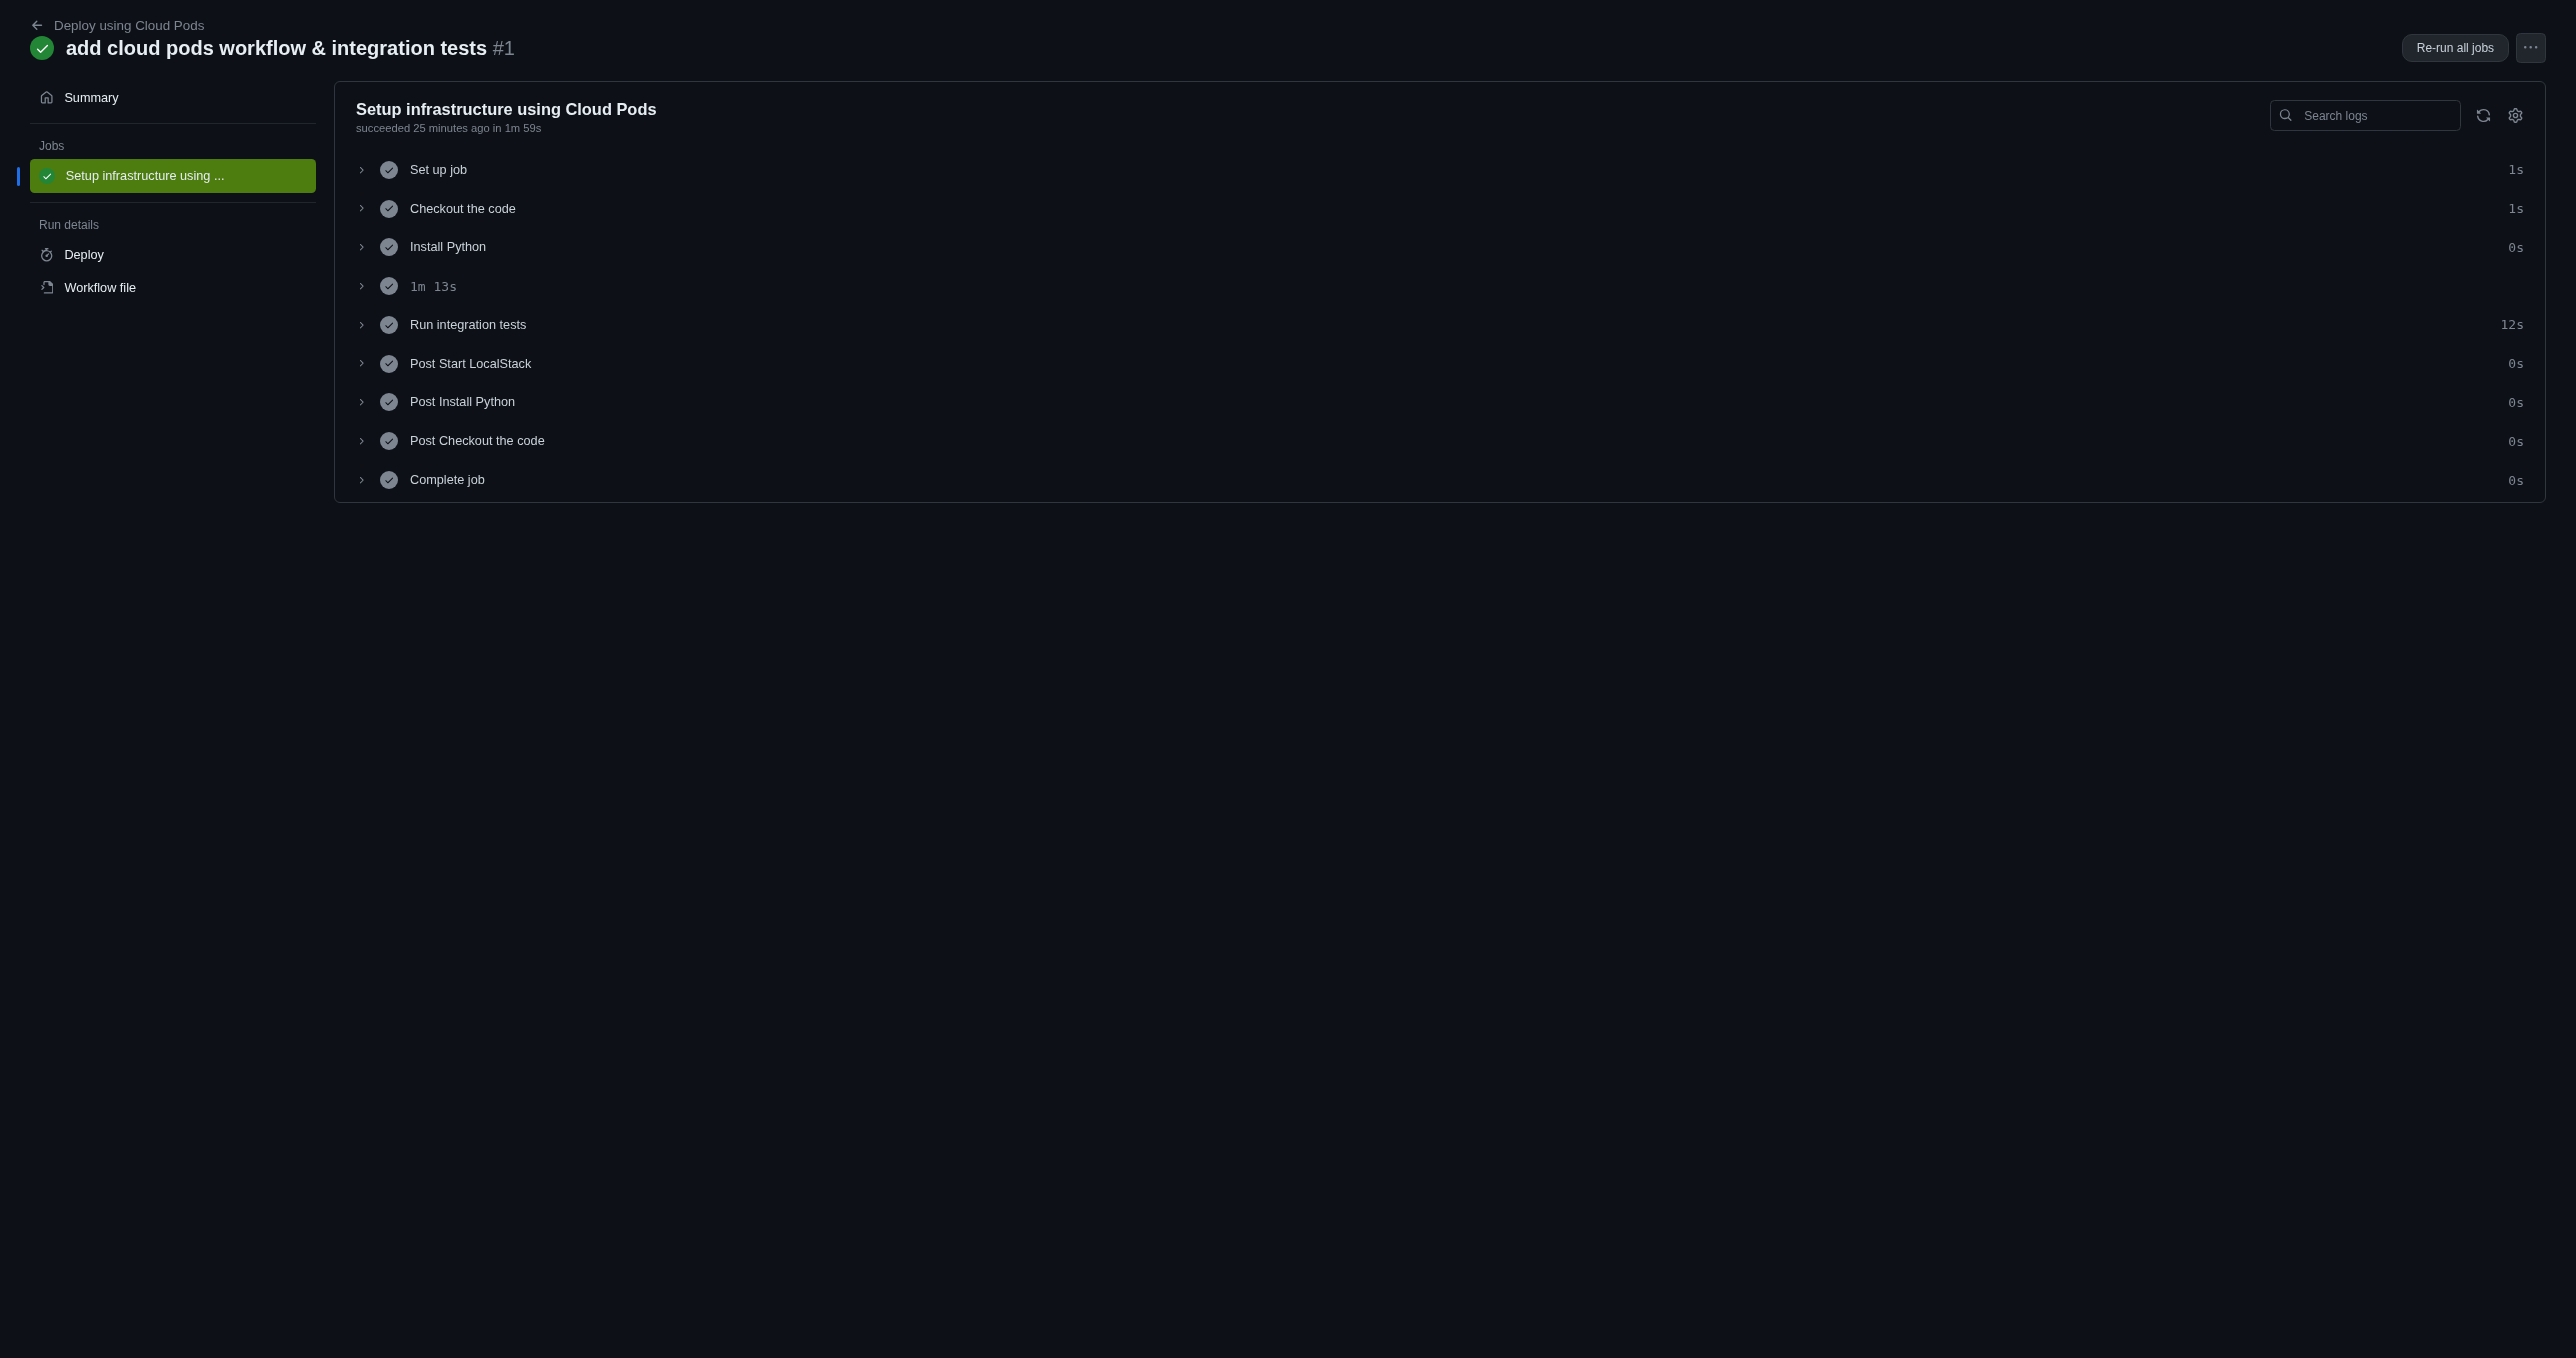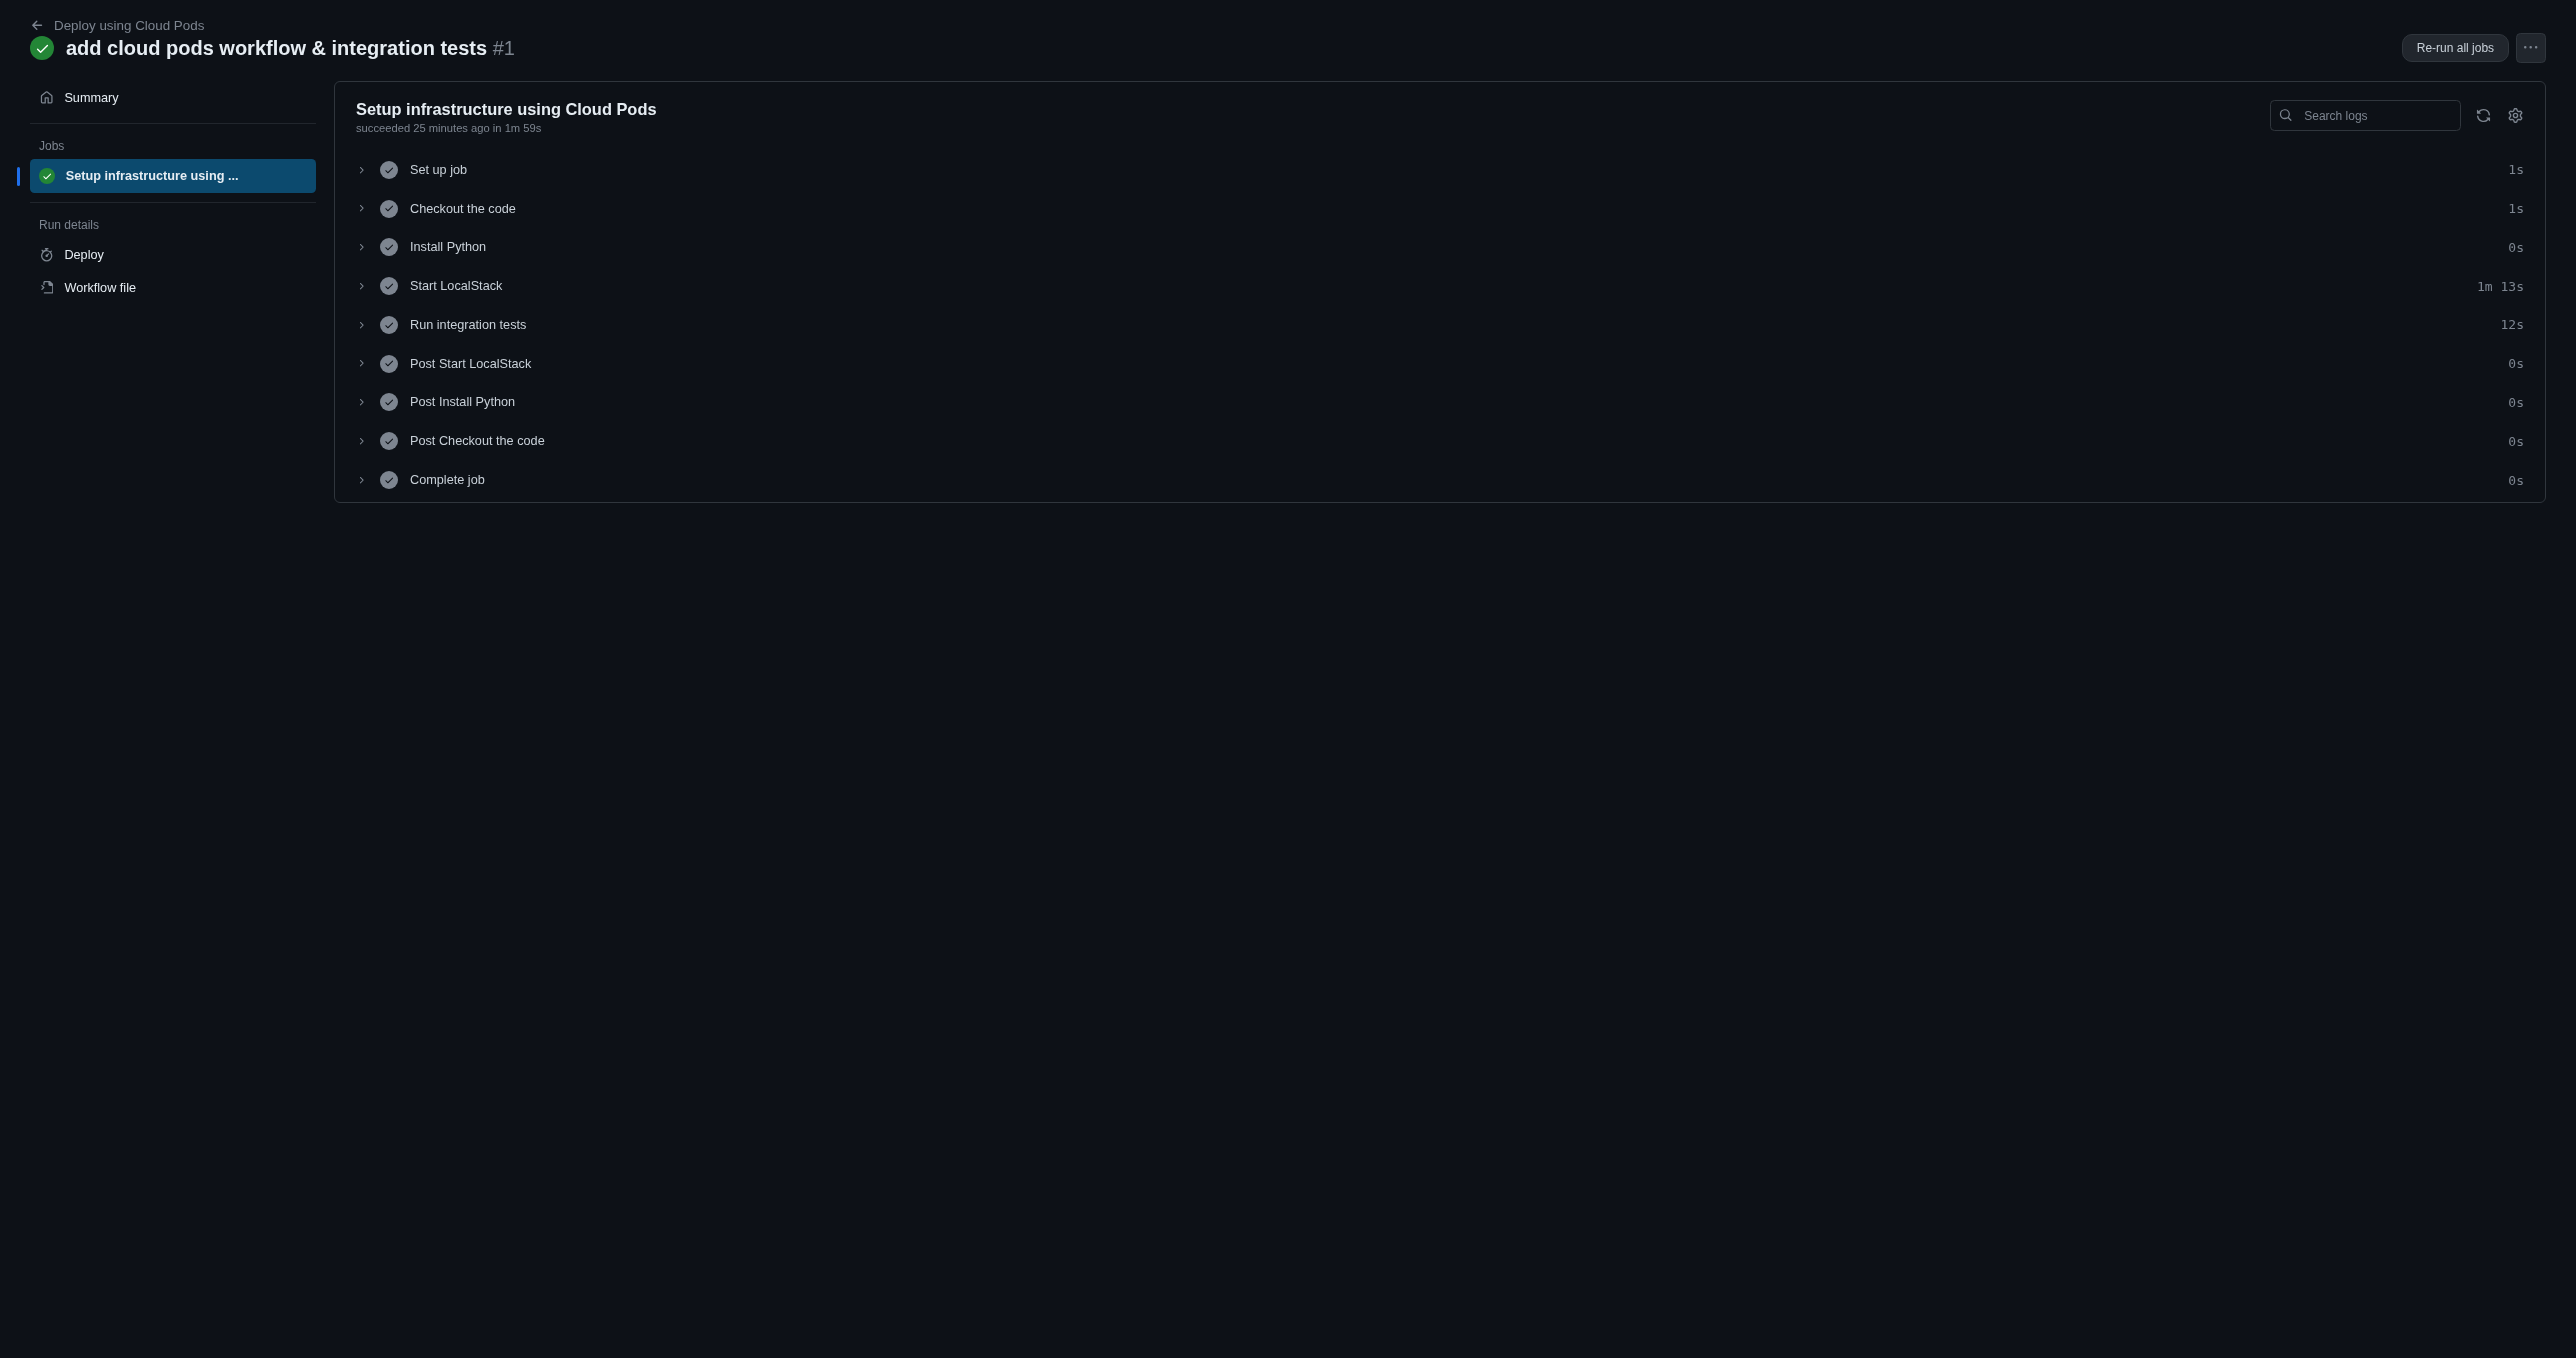--- a/index.html
+++ b/index.html
@@ -104,23 +104,23 @@
       display: flex;
       align-items: center;
       gap: 10.4px;
       padding: 9px 9px;
       border-radius: 4.5px;
       cursor: pointer;
       color: #e6edf3;
       font-size: 12.7px;
     }
     .sidebar-item.active {
-      background-color: #0c4a6e;
+      background-color: #4d7c0f;
       position: relative;
-      font-weight: 700;
+      font-weight: 400;
       align-items: center;
     }
     .sidebar-item.active::before {
       content: '';
       position: absolute;
       left: -13.4px;
       top: 7.5px;
       bottom: 7.5px;
       width: 3px;
       background-color: #1f6feb;
@@ -415,21 +415,20 @@
     <span class="step-chevron">
       <svg width="10.4" height="10.4" viewBox="0 0 16 16" fill="currentColor">
                 <path d="M6.22 3.22a.75.75 0 0 1 1.06 0l4.25 4.25a.75.75 0 0 1 0 1.06l-4.25 4.25a.751.751 0 0 1-1.042-.018.751.751 0 0 1-.018-1.042L9.94 8 6.22 4.28a.75.75 0 0 1 0-1.06Z"></path>
               </svg>
     </span>
     <span class="step-status">
       <svg width="10.4" height="10.4" viewBox="0 0 16 16" fill="#0d1117">
                 <path d="M13.78 4.22a.75.75 0 0 1 0 1.06l-7.25 7.25a.75.75 0 0 1-1.06 0L2.22 9.28a.75.75 0 0 1 1.06-1.06L6 10.94l6.72-6.72a.75.75 0 0 1 1.06 0Z"></path>
               </svg>
     </span>
-    <span class="step-name">Start LocalStack</span>
     <span class="step-duration">1m 13s</span>
   </div>
           <div class="step">
     <span class="step-chevron">
       <svg width="10.4" height="10.4" viewBox="0 0 16 16" fill="currentColor">
                 <path d="M6.22 3.22a.75.75 0 0 1 1.06 0l4.25 4.25a.75.75 0 0 1 0 1.06l-4.25 4.25a.751.751 0 0 1-1.042-.018.751.751 0 0 1-.018-1.042L9.94 8 6.22 4.28a.75.75 0 0 1 0-1.06Z"></path>
               </svg>
     </span>
     <span class="step-status">
       <svg width="10.4" height="10.4" viewBox="0 0 16 16" fill="#0d1117">

